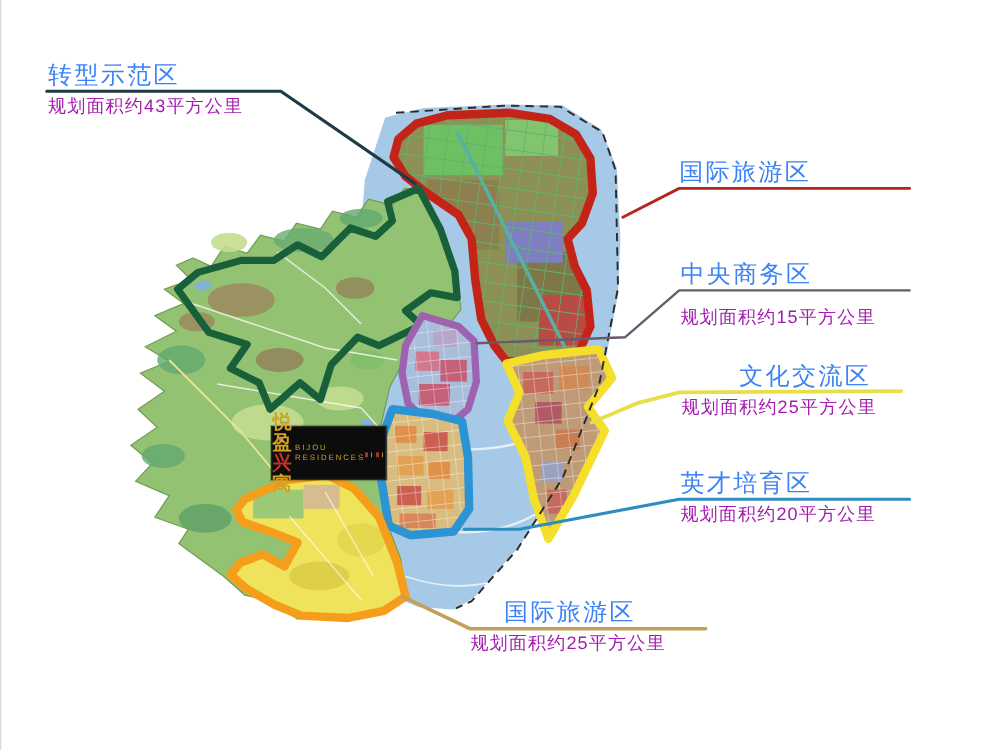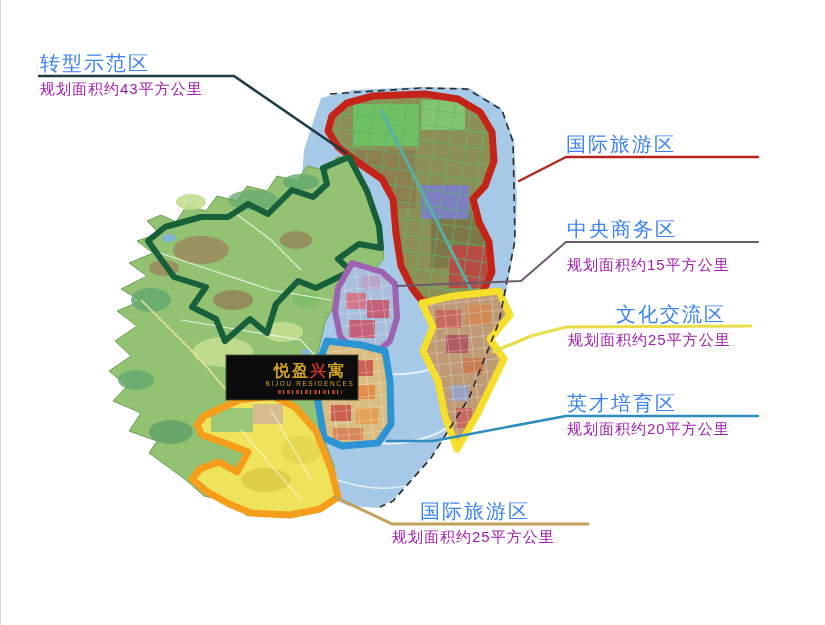--- a/index.html
+++ b/index.html
@@ -14,23 +14,22 @@
     font-size:20px;font-weight:400;color:#3b82f6;letter-spacing:2px;
     line-height:22px;
   }
   .zl-area{
     font-size:15px;color:#a21caf;letter-spacing:1px;line-height:17px;
   }
   
   #logo{
     position:absolute;left:225px;top:355px;width:94px;height:43px;
     background:#0c0c0c;border:1px solid #2a2a1a;
-    display:flex;flex-direction:column;align-items:center;justify-content:center;
+    display:flex;flex-direction:row;align-items:center;justify-content:center;
     box-shadow:0 0 0 1px rgba(0,0,0,.25);
-    padding-left:36px;
   }
   #logo .cn{
     font-size:16px;font-weight:700;color:#d2a226;line-height:17px;letter-spacing:2px;
   }
   #logo .cn .red{color:#c2342a;}
   #logo .en{
     font-size:6.5px;color:#d2a226;letter-spacing:1.6px;line-height:8px;margin-top:1px;
   }
   #logo .tag{
     margin-top:2px;width:64px;height:4px;

